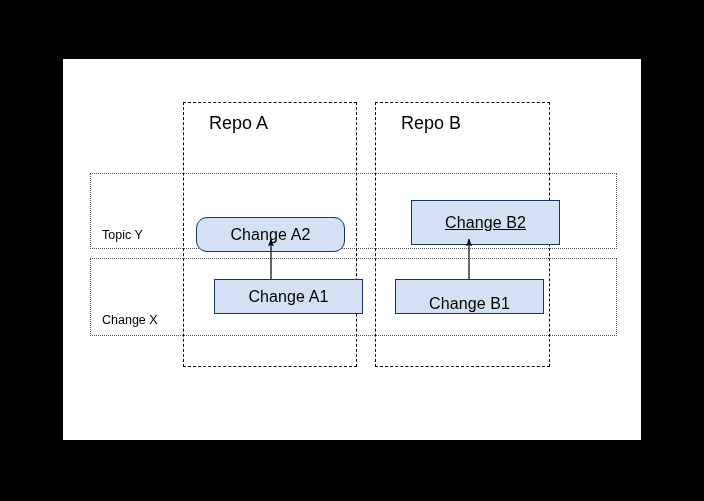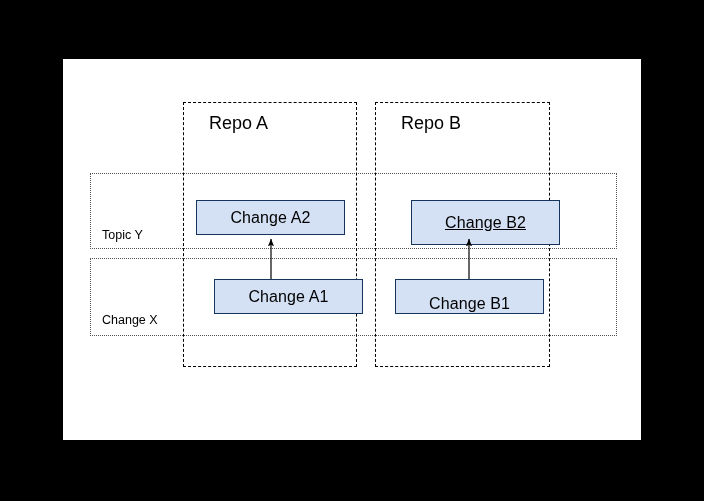--- a/index.html
+++ b/index.html
@@ -113,21 +113,21 @@
       </defs>
       <g>
         <line x1="208" y1="220" x2="208" y2="180" stroke="#000000" stroke-width="1.2" marker-end="url(#arrowhead)"></line>
       </g>
       <g>
         <line x1="406" y1="220" x2="406" y2="180" stroke="#000000" stroke-width="1.2" marker-end="url(#arrowhead)"></line>
       </g>
     </svg>
 
     <div class="layer-nodes">
-      <div class="change-node" style="left:133px; top:141px; width:149px; height:35px;">
+      <div class="change-node" style="left:133px; top:158px; width:149px; height:35px;border-radius:11px;">
         <span>Change A2</span>
       </div>
       <div class="change-node" style="left:348px; top:141px; width:149px; height:45px;text-decoration:underline;">
         <span>Change B2</span>
       </div>
       <div class="change-node" style="left:151px; top:220px; width:149px; height:35px;">
         <span>Change A1</span>
       </div>
       <div class="change-node" style="left:332px; top:220px; width:149px; height:35px;align-items:flex-end;">
         <span>Change B1</span>

